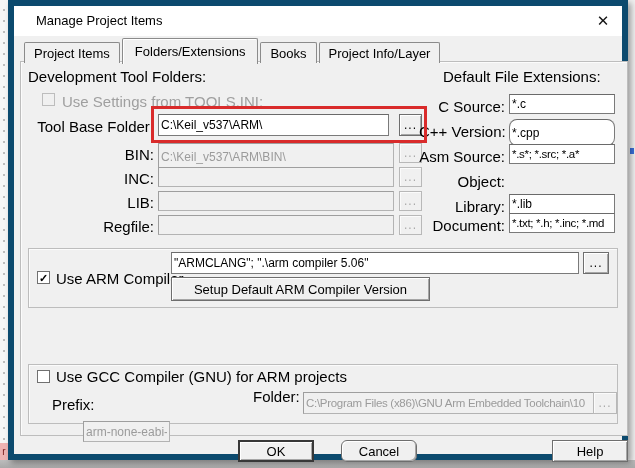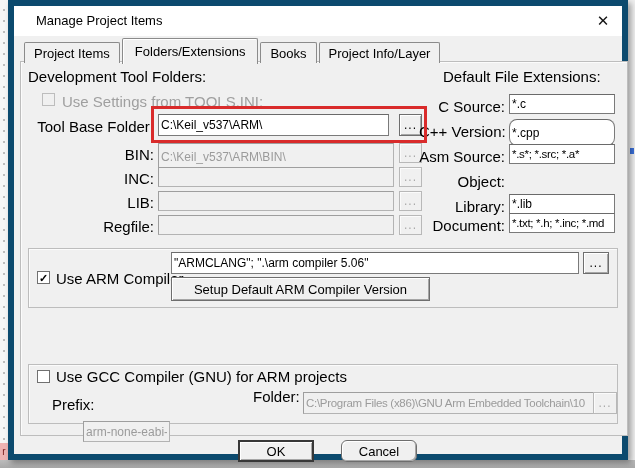--- a/index.html
+++ b/index.html
@@ -203,14 +203,15 @@
   <div class="lbl" style="left:38px; top:390px;">Prefix:</div>
   <input class="tbox disabled" style="left: 69px; top: 387px; width: 87px; height: 21px; margin-top: 28px;" value="arm-none-eabi-">
   <div class="lbl" style="left:239px; top:382px;text-align:right;">Folder:</div>
   <input class="tbox disabled tight" style="left: 289px; top: 386px; width: 293px; height: 22px;" value="C:\Program Files (x86)\GNU Arm Embedded Toolchain\10">
   <button class="btn3d disabled" style="left:579px; top:386px; width:24px; height:22px;">
       <span class="dots">...</span>
     </button>
 
   <button class="btn3d default" style="left:224px; top:434px; width:76px; height:22px;">OK</button>
   <button class="btn3d" style="left:327px; top:434px; width:76px; height:22px;border-radius:6px;">Cancel</button>
+  <button class="btn3d" style="left:538px; top:434px; width:76px; height:22px;">Help</button>
 
 </div>
 
 </body></html>

